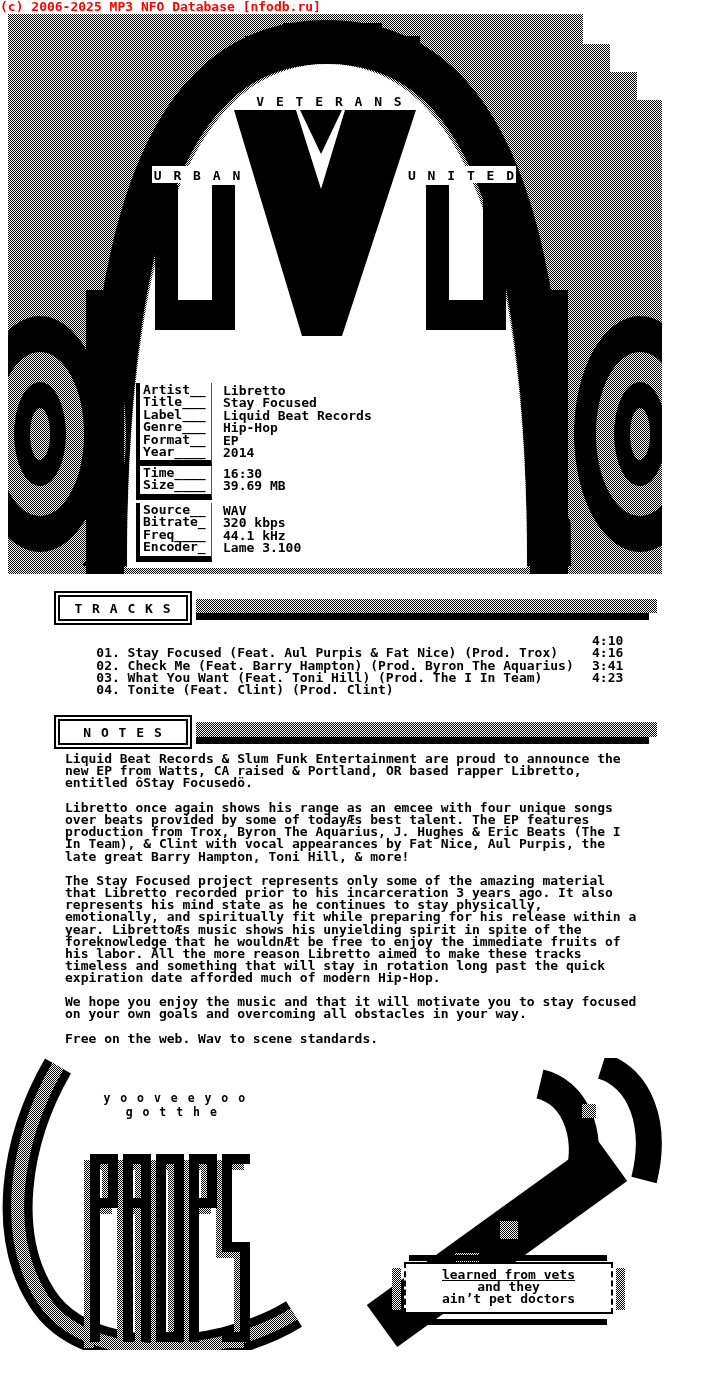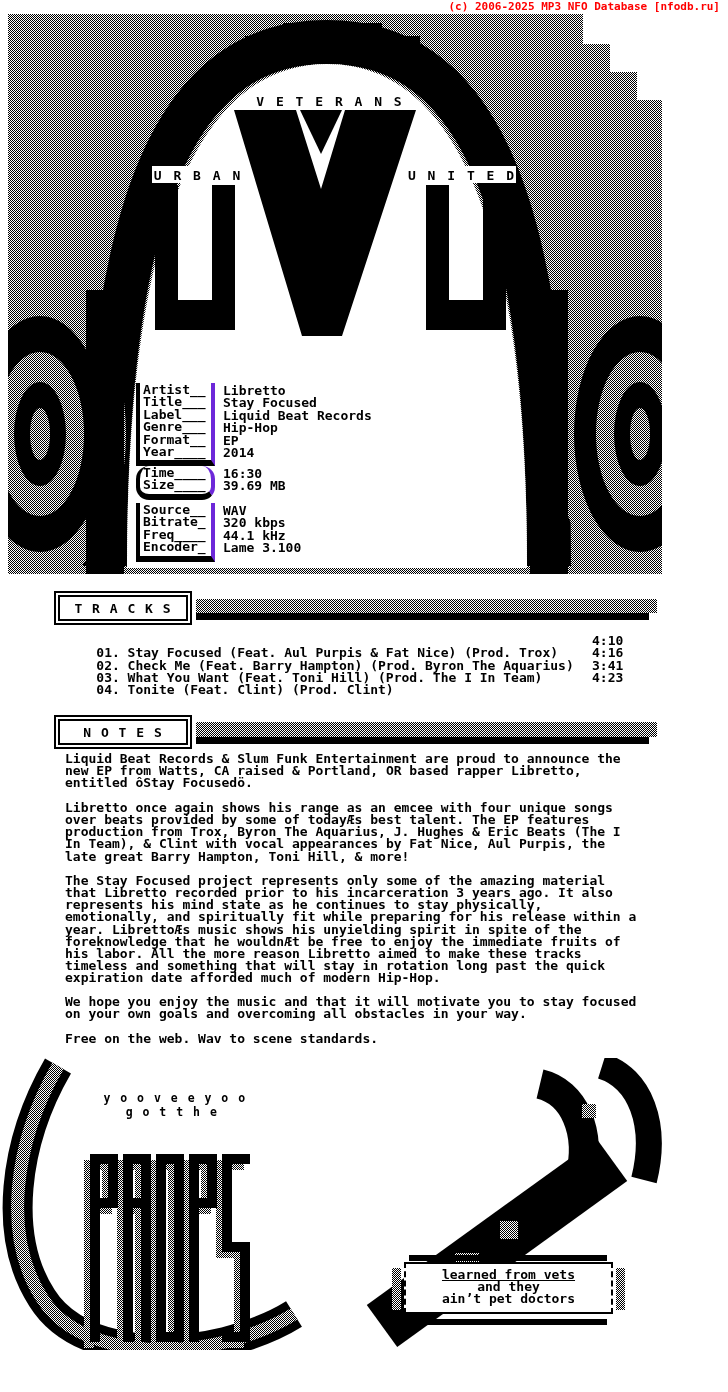--- a/index.html
+++ b/index.html
@@ -1,28 +1,28 @@
 <!DOCTYPE html>
 <html><head>
 <meta charset="utf-8">
 <style>
   html,body{margin:0;padding:0;background:#fff;}
   #page{position:relative;width:728px;height:1392px;background:#fff;overflow:hidden;
         font-family:"DejaVu Sans Mono",monospace;font-weight:bold;color:#000;}
   .abs{position:absolute;}
   .mono{font-family:"DejaVu Sans Mono",monospace;font-weight:bold;color:#000;}
-  .banner{top:0;left:0;width:720px;text-align:right;font-size:11px;line-height:14px;letter-spacing:0;}
+  .banner{top:0;left:0;width:720px;text-align:left;font-size:13px;line-height:14px;letter-spacing:0;}
   .dither{background-image:conic-gradient(#000 25%,#fff 0 50%,#000 0 75%,#fff 0);background-size:2px 2px;}
   
   .dbox{border:2px solid #000;background:#fff;}
   .dbox .inner{border:2px solid #000;margin:2px;height:calc(100% - 8px);
                display:flex;align-items:center;justify-content:center;
                font-size:13px;letter-spacing:1px;white-space:pre;}
   
-  .ri-l{position:absolute;left:136px;border-left:4px solid #000;border-right:4px solid #6d28d9;
+  .ri-l{position:absolute;left:136px;border-left:4px solid #000;border-right:1px solid #6d28d9;
         border-bottom:6px solid #000;padding:1px 4px 2px 3px;width:64px;background:#fff;}
   .ri-l div{font-size:13px;line-height:12.4px;white-space:pre;}
   .ri-v{position:absolute;left:223px;}
   .ri-v div{font-size:13px;line-height:12.4px;white-space:pre;}
   .track-row{position:absolute;left:65px;width:600px;font-size:13px;line-height:12.33px;white-space:pre;}
   .t-time{position:absolute;left:527px;top:0;}
   .note-p{position:absolute;left:65px;margin:0;font-family:"DejaVu Sans Mono",monospace;
           font-weight:bold;font-size:13px;line-height:12.15px;white-space:pre;}
   .qbar{position:absolute;background:#000;height:6px;width:198px;left:409px;}
   .qbox{position:absolute;left:404px;top:1262px;width:209px;height:52px;background:#fff;
@@ -116,21 +116,21 @@
       <div>Libretto</div>
       <div>Stay Focused</div>
       <div>Liquid Beat Records</div>
       <div>Hip-Hop</div>
       <div>EP</div>
       <div>2014</div>
     </div>
   </div>
 
   <div>
-    <div class="ri-l mono abs" style="top:466px;border-radius:13px;">
+    <div class="ri-l mono abs" style="top:466px;">
       <div>Time____</div>
       <div>Size____</div>
     </div>
     <div class="ri-v mono abs" style="top:468px;">
       <div>16:30</div>
       <div>39.69 MB</div>
     </div>
   </div>
 
   <div>

